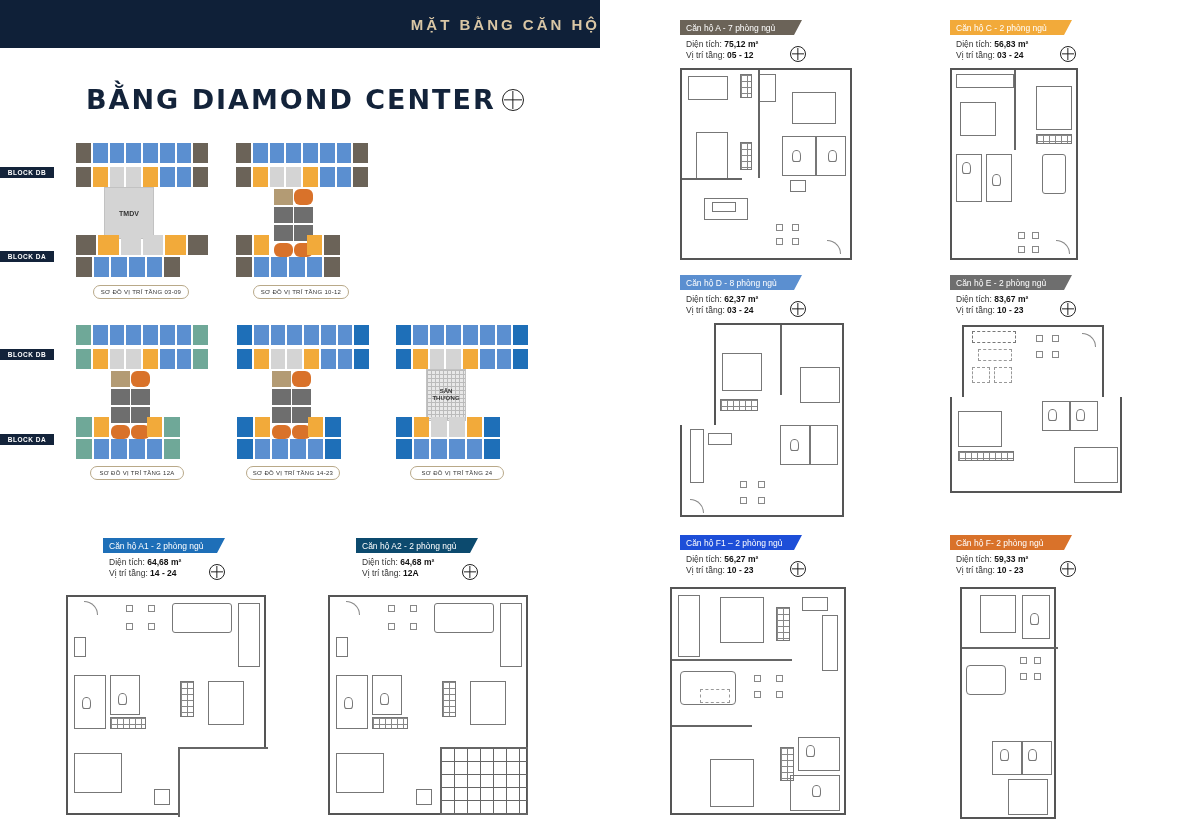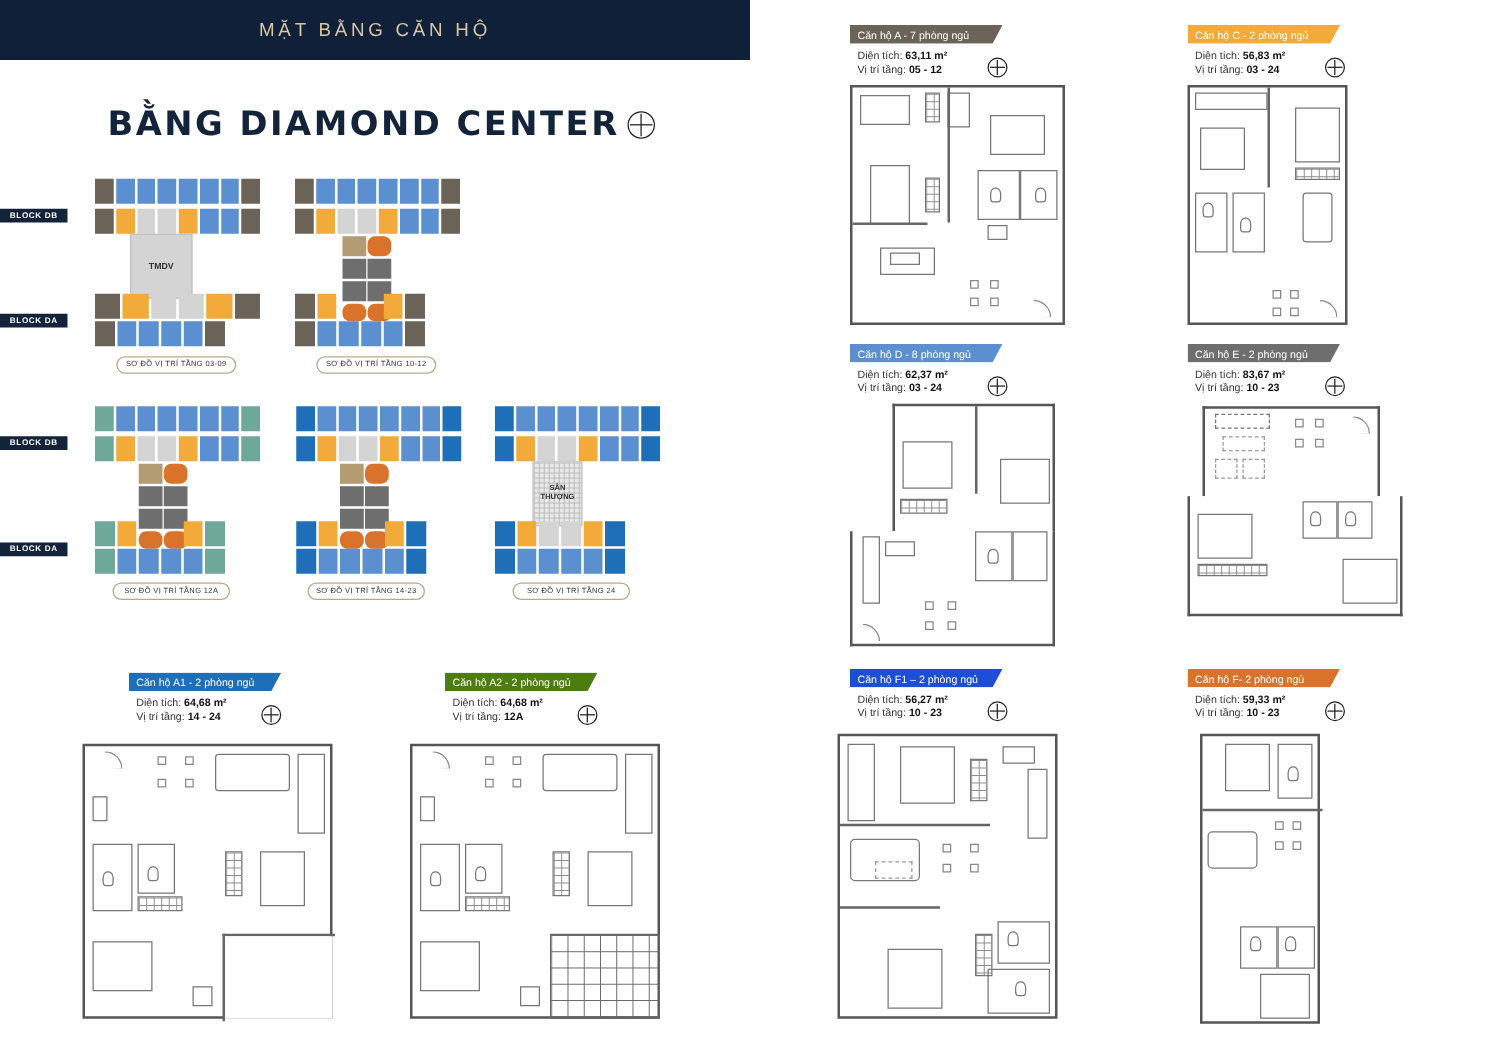--- a/index.html
+++ b/index.html
@@ -1,19 +1,19 @@
 <!DOCTYPE html>
 <html><head>
 <meta charset="utf-8">
 <style>
   * { box-sizing: border-box; margin: 0; padding: 0; }
   html, body { width: 1200px; height: 831px; background: #ffffff; overflow: hidden; }
   body { position: relative; font-family: "Liberation Sans", "DejaVu Sans", sans-serif; color: #1a2433; }
 
-  .header-bar { position: absolute; left: 0; top: 0; width: 600px; height: 48px; background: #0f2038; display: flex; align-items: center; justify-content: center; }
+  .header-bar { position: absolute; left: 0; top: 0; width: 600px; height: 48px; background: #0f2038; display: flex; align-items: center; justify-content: flex-end; font-weight: bold; }
   .header-bar span { color: #d9c6a5; font-size: 15px; letter-spacing: 3px; }
 
   .tower-title { position: absolute; left: 86px; top: 84px; display: flex; align-items: center; gap: 6px; }
   .tower-title h1 { font-family: "DejaVu Sans", sans-serif; font-weight: bold; font-size: 27px; letter-spacing: 2px; color: #13233a; }
 
   .compass { display: inline-block; width: 16px; height: 16px; border: 1.3px solid #222; border-radius: 50%; position: relative; }
   .compass::before { content: ""; position: absolute; left: 50%; top: 1px; bottom: 1px; width: 1.3px; background: #222; transform: translateX(-50%); }
   .compass::after { content: ""; position: absolute; top: 50%; left: 1px; right: 1px; height: 1.3px; background: #222; transform: translateY(-50%); }
   .compass.big { width: 22px; height: 22px; }
 
@@ -284,21 +284,21 @@
       <div class="cell" style="background:#5b8fd0"></div>
       <div class="cell" style="background:#5b8fd0"></div>
       <div class="cell" style="background:#1e6fb8"></div>
   </div>
 </div>
 <div class="map-caption" style="left:410px;top:466px;width:94px">SƠ ĐỒ VỊ TRÍ TẦNG 24</div>
 
 <div class="unit-card" style="left:680px;top:20px;width:180px;height:240px">
   <div class="badge" style="background:#6b6358;width:122px">Căn hộ A - 7 phòng ngủ</div>
   <div class="meta">
-    <div><span>Diện tích: </span><b>63,11 m²</b></div>
+    <div><span>Diện tích: </span><b>75,12 m²</b></div>
     <div><span>Vị trí tầng: </span><b>05 - 12</b></div>
   </div>
   <span class="compass meta-compass" style="left:110px"></span>
   <div class="plan" style="left:0;top:48px;width:172px;height:192px">
     <div class="bed" style="left:6px;top:6px;width:40px;height:24px"></div>
     <div class="wardrobe" style="left:58px;top:4px;width:12px;height:24px"></div>
     <div class="room" style="left:76px;top:4px;width:18px;height:28px"></div>
     <div class="bed" style="left:110px;top:22px;width:44px;height:32px"></div>
     <div class="bed" style="left:14px;top:62px;width:32px;height:48px"></div>
     <div class="wardrobe" style="left:58px;top:72px;width:12px;height:28px"></div>
@@ -481,21 +481,21 @@
     <div class="bed" style="left:140px;top:84px;width:36px;height:44px"></div>
     <div class="bed" style="left:6px;top:156px;width:48px;height:40px"></div>
     <div class="room" style="left:86px;top:192px;width:16px;height:16px"></div>
     <div class="wall" style="left:110px;top:150px;width:90px;height:2px"></div>
     <div class="wall" style="left:110px;top:150px;width:2px;height:70px"></div>
     <div style="position:absolute;left:112px;top:152px;right:-2px;bottom:-2px;background:#fff"></div>
   </div>
 </div>
 
 <div class="unit-card" style="left:356px;top:538px;width:200px;height:290px">
-  <div class="badge" style="background:#4d7c0f;width:122px">Căn hộ A2 - 2 phòng ngủ</div>
+  <div class="badge" style="background:#0c4a6e;width:122px">Căn hộ A2 - 2 phòng ngủ</div>
   <div class="meta">
     <div><span>Diện tích: </span><b>64,68 m²</b></div>
     <div><span>Vị trí tầng: </span><b>12A</b></div>
   </div>
   <span class="compass meta-compass" style="left:106px"></span>
   <div class="plan" style="left:-28px;top:57px;width:200px;height:220px">
     <div class="door" style="left:16px;top:4px"></div>
     <div class="chair" style="left:58px;top:8px"></div>
       <div class="chair" style="left:80px;top:8px"></div>
     <div class="chair" style="left:58px;top:26px"></div>

